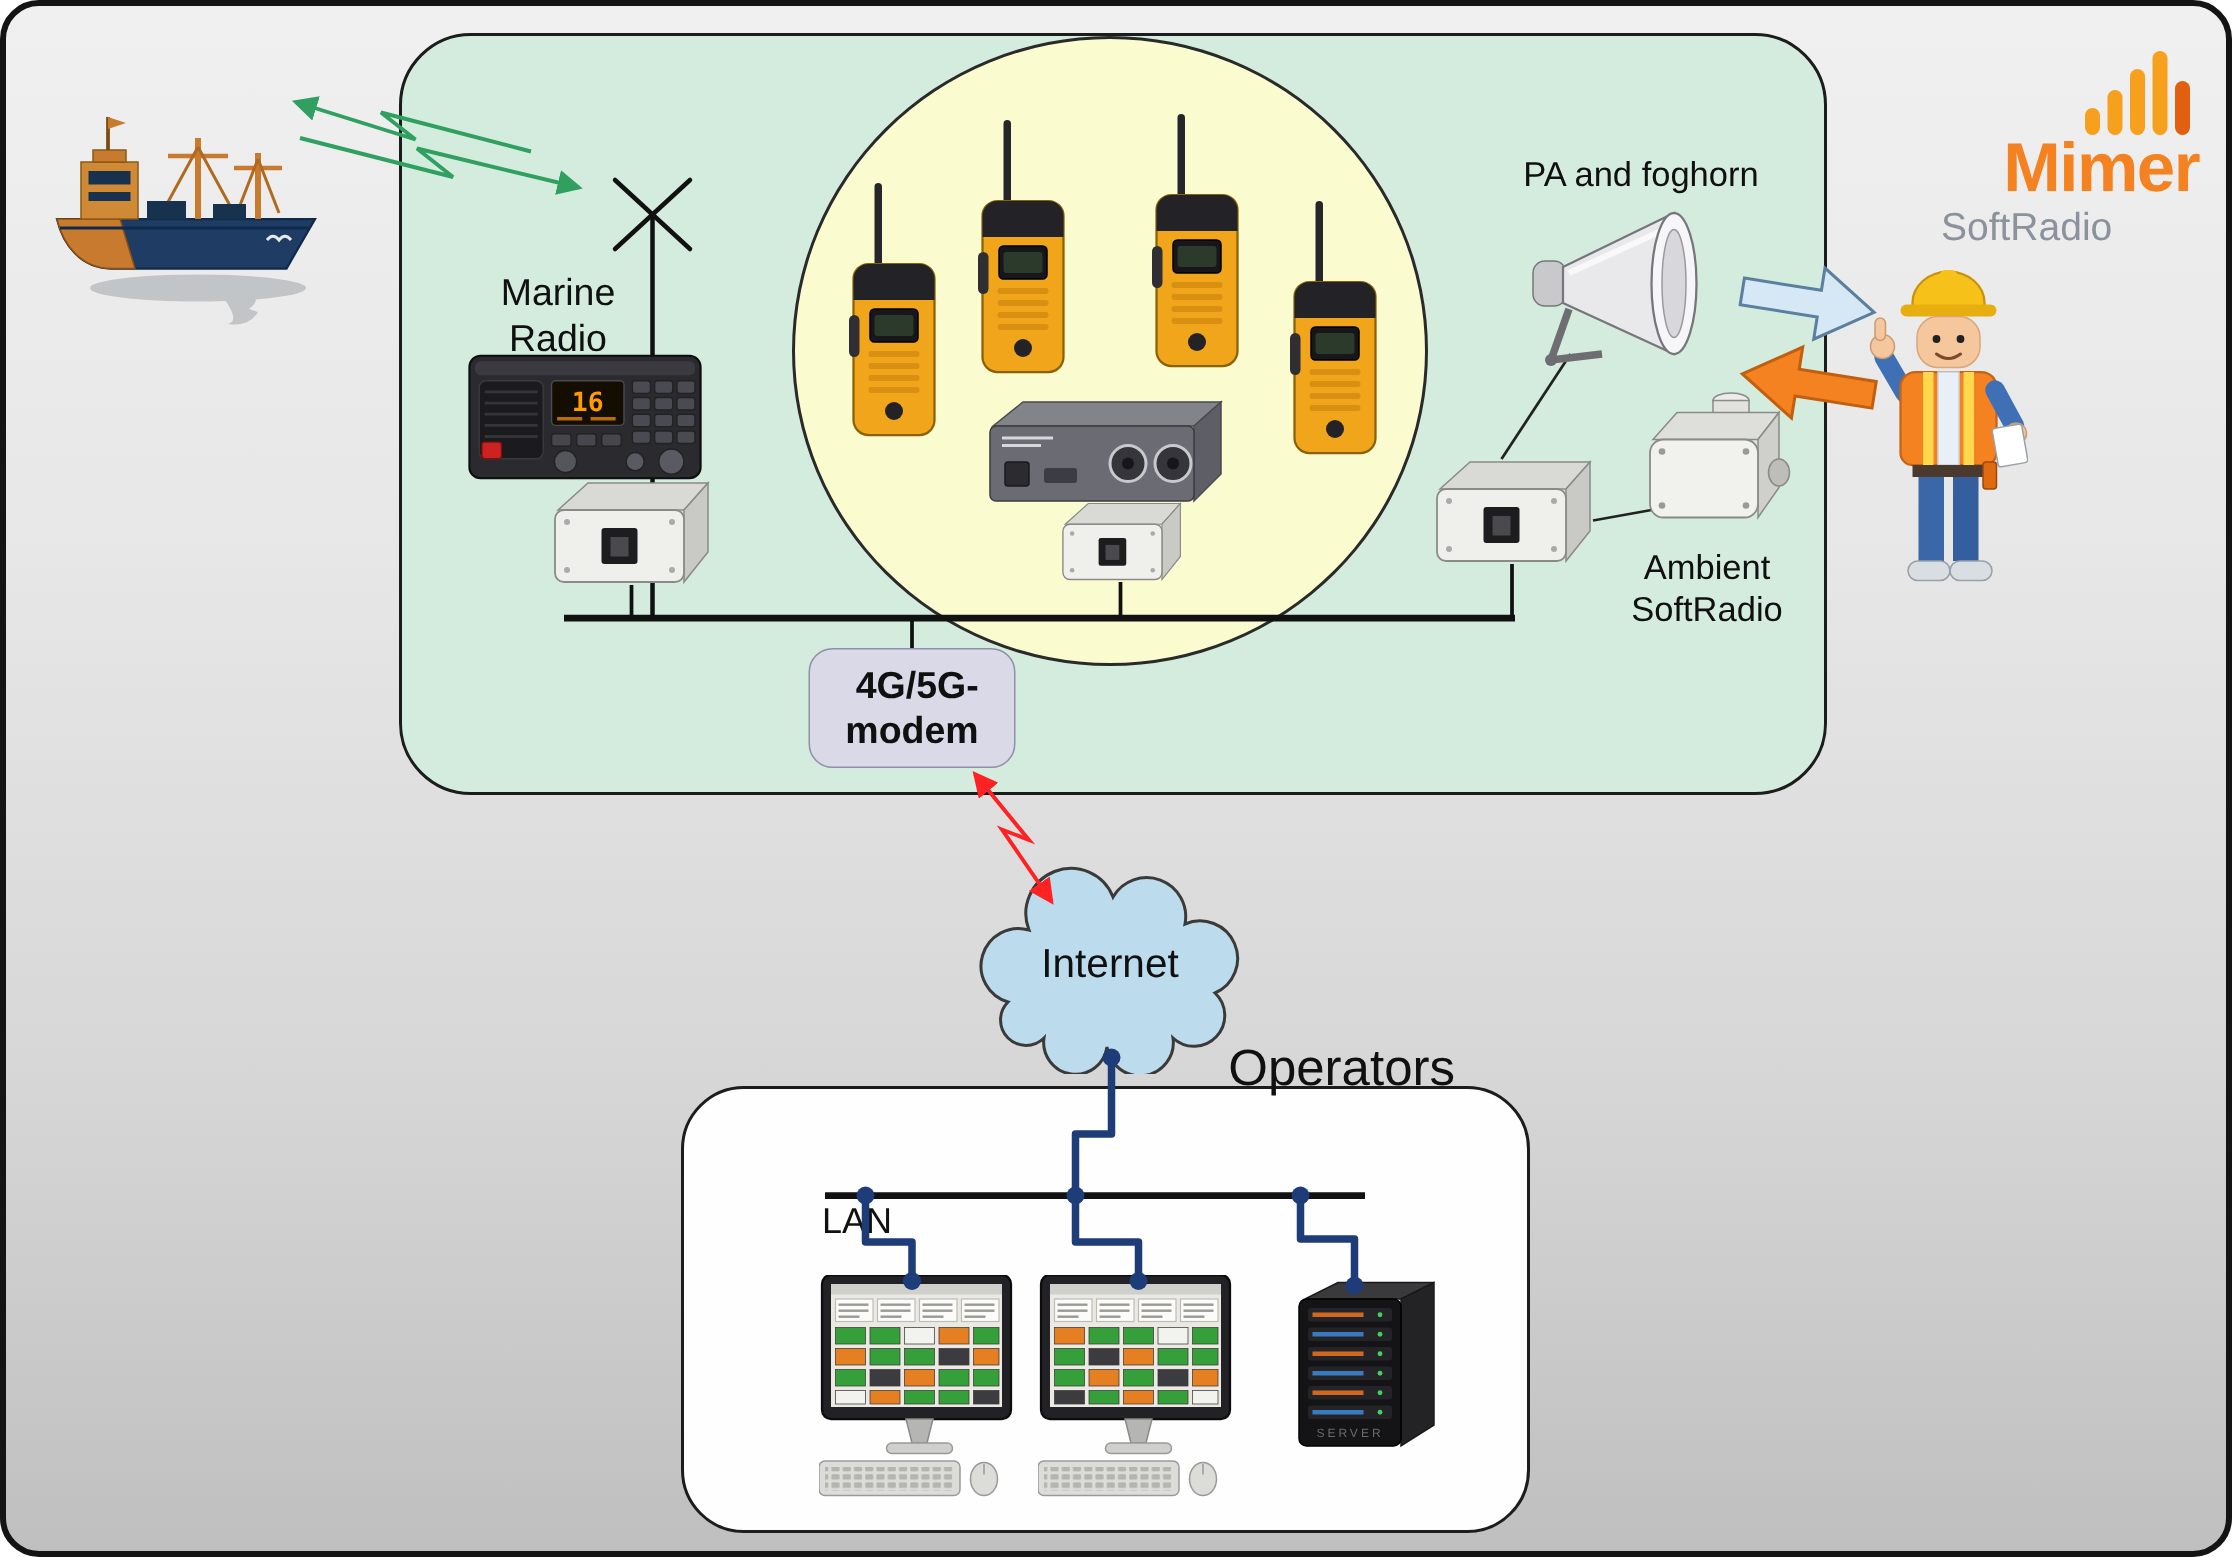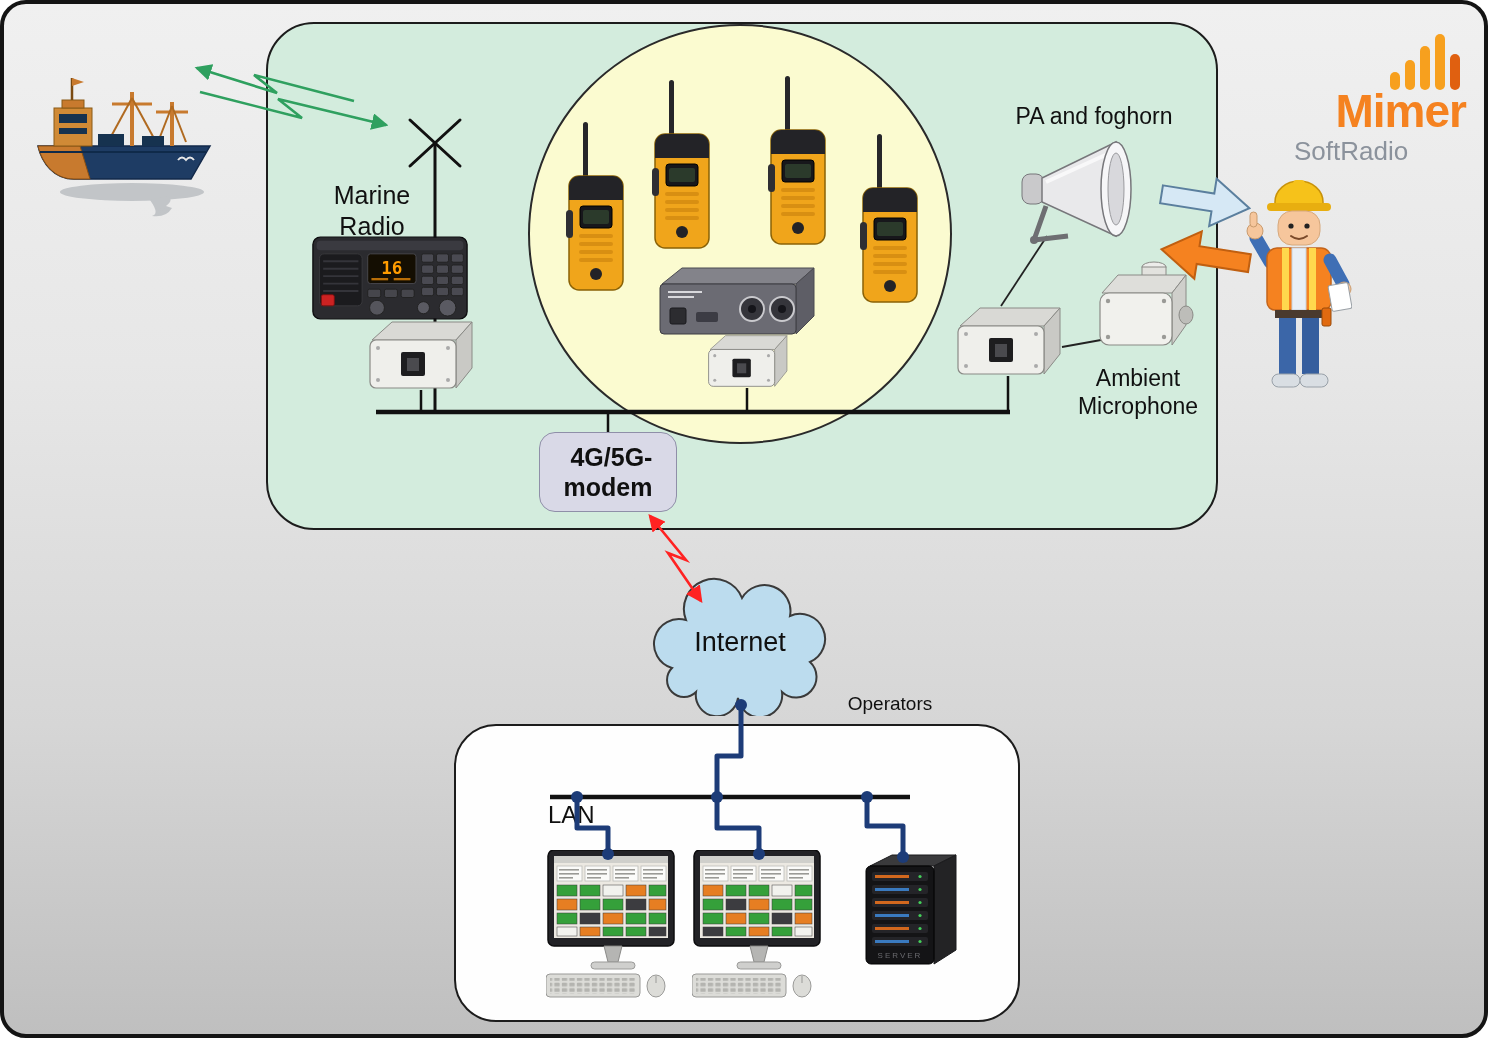--- a/index.html
+++ b/index.html
@@ -535,23 +535,23 @@
       </svg>
     </div>
     <div class="brand">Mimer</div>
     <div class="product">SoftRadio</div>
   </div>
 
   <div class="label" style="left:306px; top:176px; width:124px; font-size:25px;">Marine
 Radio</div>
   <div class="label" style="left:998px; top:98px; width:184px; font-size:23px;text-align:center;">PA and foghorn</div>
   <div class="label" style="left:1056px; top:360px; width:156px; font-size:23px;">Ambient
-Microphone</div>
+SoftRadio</div>
   <div class="label" style="left:656px; top:622px; width:160px; font-size:27px;">Internet</div>
-  <div class="label" style="left:806px; top:688px; width:160px; font-size:19px;">Operators</div>
+  <div class="label" style="left:806px; top:688px; width:160px; font-size:34px;text-align:right;">Operators</div>
   <div class="label" style="left:544px; top:796px; width:80px; font-size:24px; text-align:left;">LAN</div>
 
   <svg class="overlay" width="1488" height="1038" viewBox="0 0 1488 1038">
     <defs>
       <marker id="mR2" viewBox="0 0 10 10" refX="8.5" refY="5" markerWidth="6.5" markerHeight="6.5" orient="auto-start-reverse">
         <path d="M0,0L10,5L0,10z" fill="#FF2222"></path>
       </marker>
     </defs>
     <path d="M646,512 L682,556 L664,549 L697,597" fill="none" style="stroke:var(--link-red,#FF2222);" stroke-width="2.6" marker-start="url(#mR2)" marker-end="url(#mR2)"></path>
     <line x1="546" y1="793" x2="906" y2="793" stroke="#111" stroke-width="4.5"></line>

